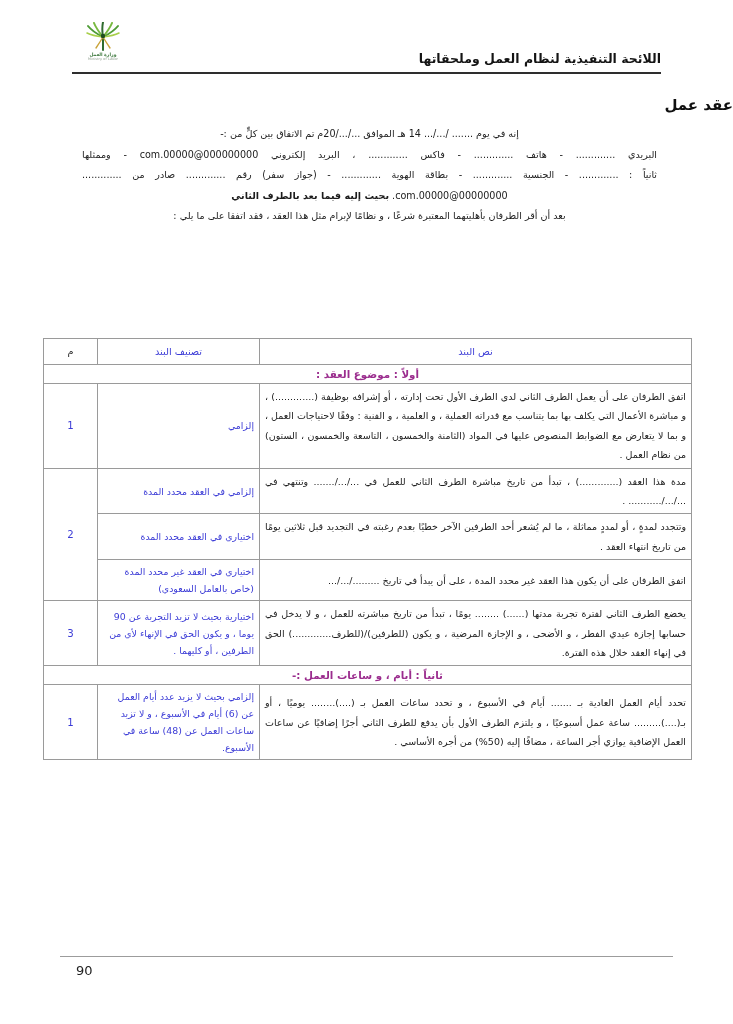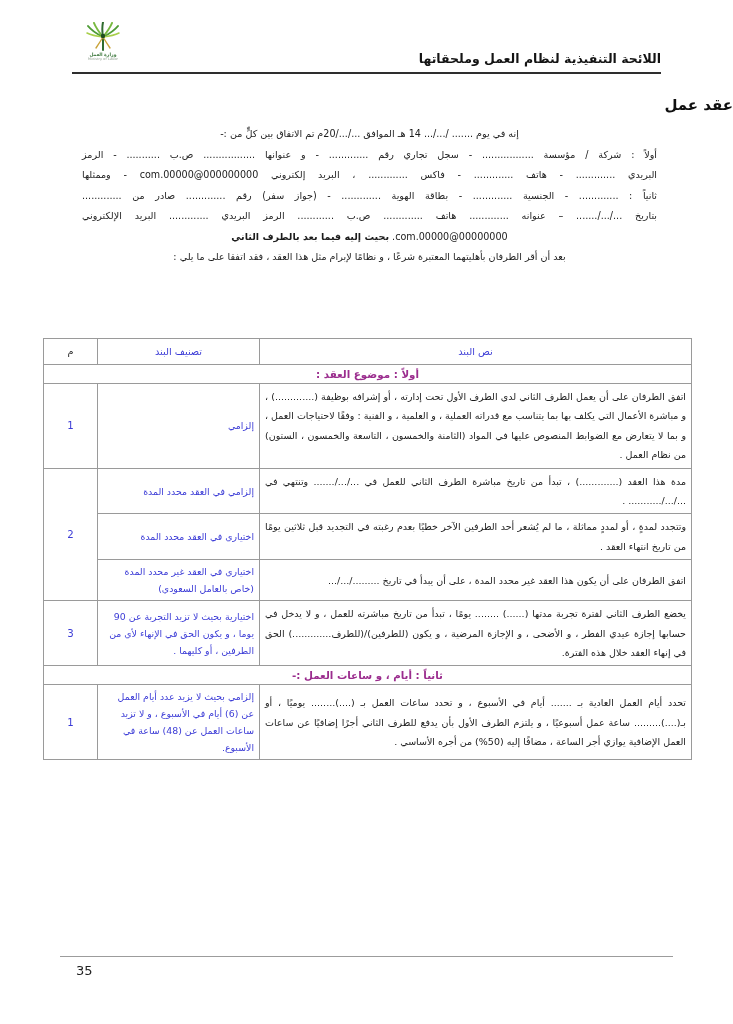--- a/index.html
+++ b/index.html
@@ -225,24 +225,22 @@
         </span>
       </div>
     </div>
     <div class="header-rule"></div>
   </div>
 
   <div class="doc-title">عقد عمل</div>
 
   <div class="preamble">
     <div class="pre-line pre-center">إنه في يوم ....... /.../... 14 هـ الموافق .../.../20م تم الاتفاق بين كلٍّ من :-</div>
-    <div class="pre-line pre-justify">أولاً : شركة / مؤسسة ................. - سجل تجاري رقم ............. - و عنوانها ................. ص.ب ........... - الرمز</div>
     <div class="pre-line pre-justify">البريدي ............. - هاتف ............. - فاكس ............. ، البريد إلكتروني 000000000@00000.com - وممثلها</div>
     <div class="pre-line pre-justify">ثانياً : ............. - الجنسية ............. - بطاقة الهوية ............. - (جواز سفر) رقم ............. صادر من .............</div>
-    <div class="pre-line pre-justify">بتاريخ .../.../....... – عنوانه ............. هاتف ............. ص.ب ............ الرمز البريدي ............. البريد الإلكتروني</div>
     <div class="pre-line pre-center">00000000@00000.com.        <b>بحيث إليه فيما بعد بالطرف الثاني</b></div>
     <div class="pre-line pre-center">بعد أن أقر الطرفان بأهليتهما المعتبرة شرعًا ، و نظامًا لإبرام مثل هذا العقد ، فقد اتفقا على ما يلي :</div>
   </div>
 
   <div class="tbl-wrap">
     <table class="contract">
       <colgroup>
         <col class="c-text">
           <col class="c-class">
           <col class="c-num">
@@ -288,16 +286,16 @@
             <td class="cell-text">تحدد أيام العمل العادية بـ ....... أيام في الأسبوع ، و تحدد ساعات العمل بـ (....)........ يوميًا ، أو بـ(....)......... ساعة عمل أسبوعيًا ، و يلتزم الطرف الأول بأن يدفع للطرف الثاني أجرًا إضافيًا عن ساعات العمل الإضافية يوازي أجر الساعة ، مضافًا إليه (50%) من أجره الأساسي .</td>
             <td class="cell-class" rowspan="1">إلزامي بحيث لا يزيد عدد أيام العمل عن (6) أيام في الأسبوع ، و لا تزيد ساعات العمل عن (48) ساعة في الأسبوع.</td>
             <td class="cell-num" rowspan="1">1</td>
           </tr>
         </tbody>
     </table>
   </div>
 
   <div class="footer">
     <div class="footer-rule"></div>
-    <div class="footer-num">35</div>
+    <div class="footer-num">90</div>
   </div>
 
 </div>
 
 </body></html>

